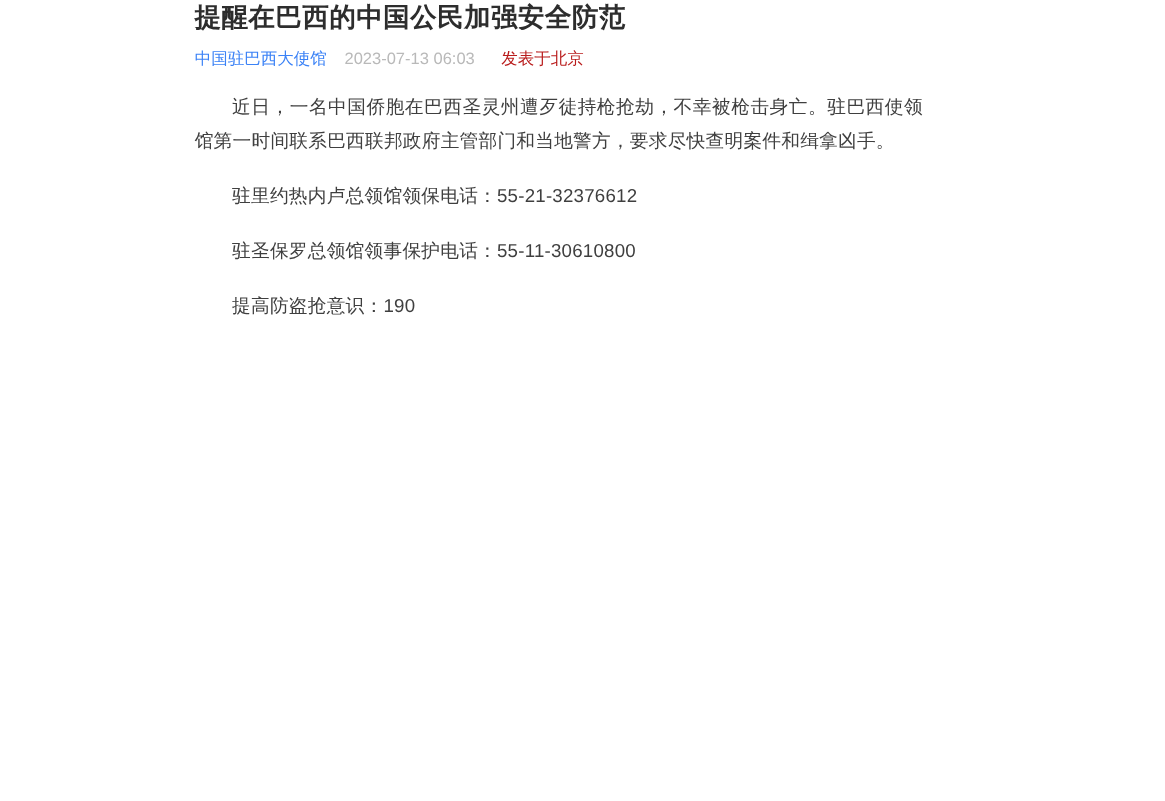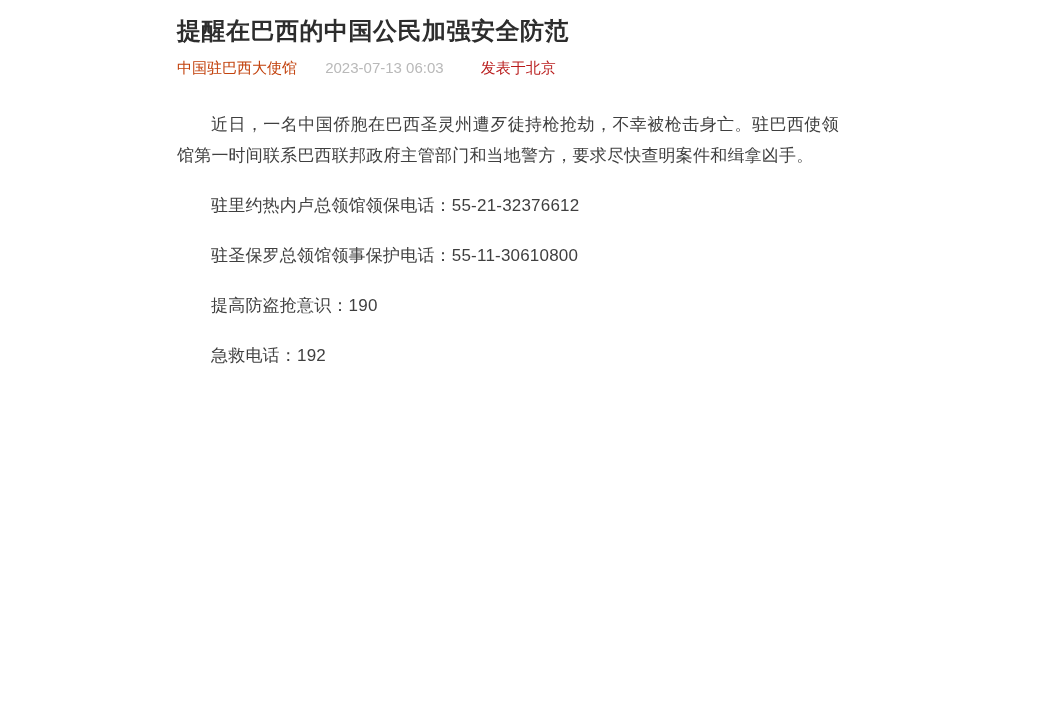--- a/index.html
+++ b/index.html
@@ -9,50 +9,49 @@
     font-family: "Liberation Sans", "DejaVu Sans", sans-serif;
   }
   body {
     width: 1059px;
     height: 728px;
     overflow: hidden;
   }
   .article {
     width: 662px;
     margin-left: 177px;
-    padding-top: 14px;
   }
   .article-title {
     margin: 0;
     font-size: 24px;
     line-height: 34px;
     font-weight: 600;
     color: #2d2d2d;
     letter-spacing: 0.5px;
   }
   .article-meta {
     margin-top: 9px;
     font-size: 15px;
     line-height: 21px;
     white-space: nowrap;
   }
   .meta-account {
-    color: #c2410c;
-    margin-right: 24px;
+    color: #3b82f6;
+    margin-right: 12px;
     cursor: pointer;
   }
   .meta-time {
     color: #b9b9b9;
-    margin-right: 33px;
+    margin-right: 20px;
   }
   .meta-location {
     color: #b91c1c;
   }
   .article-content {
-    margin-top: 31px;
+    margin-top: 18px;
     font-size: 17px;
     color: #3f3f3f;
   }
   .article-content p {
     margin: 0 0 19px 0;
     line-height: 31px;
     text-indent: 2em;
     text-align: justify;
     letter-spacing: 0.2px;
   }
@@ -77,16 +76,15 @@
 
 
     <p><span>驻里约热内卢总领馆领保电话：</span><span>55-21-32376612</span></p>
 
     <p><span>驻圣保罗总领馆领事保护电话：</span><span>55-11-30610800</span></p>
 
 
 
     <p><span>提高防盗抢意识：</span><span>190</span></p>
 
-    <p><span>急救电话：</span><span>192</span></p>
 
   </div>
 </div>
 
 </body></html>

